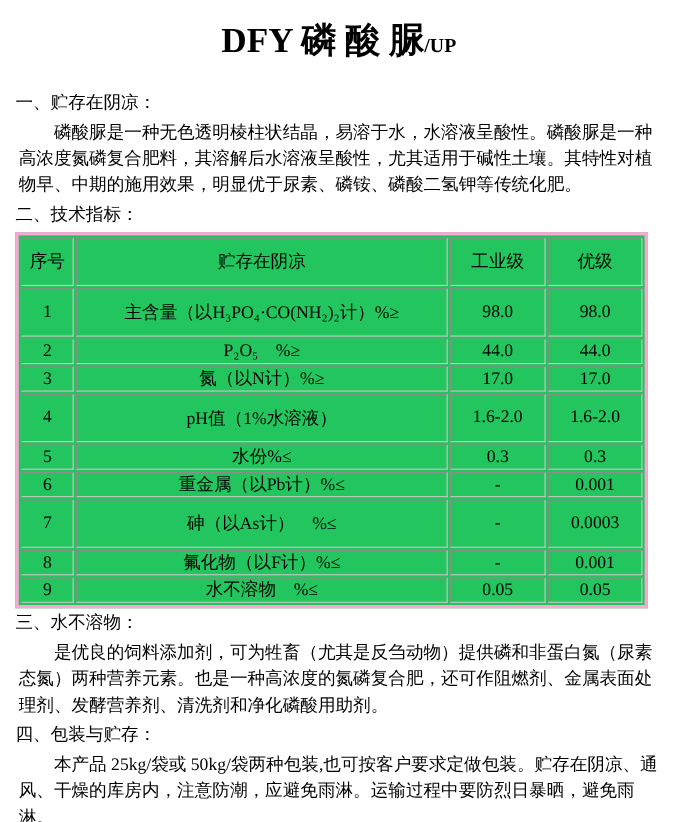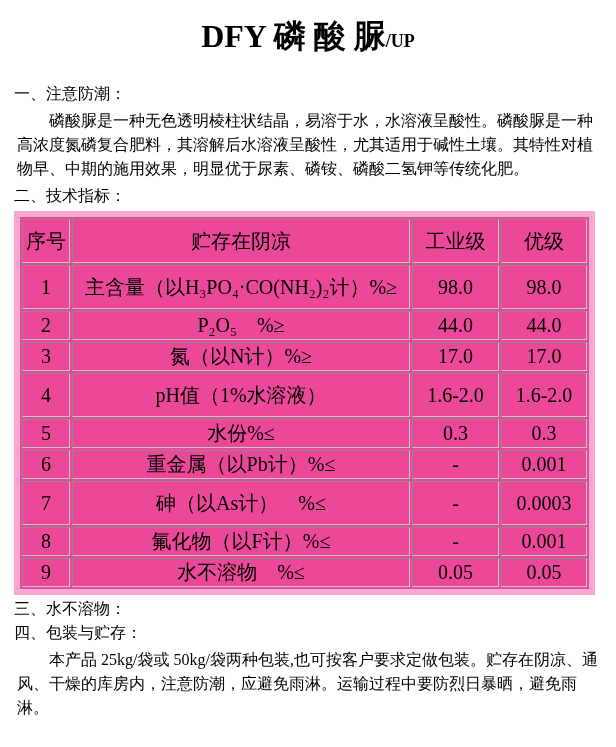--- a/index.html
+++ b/index.html
@@ -41,24 +41,24 @@
     margin: 3px;
     font-size: 16px;
     line-height: 24px;
     text-indent: 2em;
   }
   table.specs {
     table-layout: fixed;
     width: 571px;
     border-collapse: separate;
     border-spacing: 2px;
-    border: 6px solid #f9a8d4;
-    background: #ec4899;
+    border: 3px solid #f9a8d4;
+    background: #22c55e;
     margin: 3px 0 2px 0;
-    font-size: 20px;
+    font-size: 16px;
   }
   table.specs th, table.specs td {
     border: 1px solid;
     border-color: #8c8c88 #c8c8c4 #c8c8c4 #8c8c88;
     text-align: center;
     vertical-align: middle;
     font-weight: normal;
     padding: 0;
     overflow: hidden;
     white-space: pre-wrap;
@@ -68,21 +68,21 @@
   tr.row-short  { height: 22px; }
 </style>
 </head>
 <body>
 
 <div class="page">
 
   <h1 class="title"><span>DFY 磷 酸 脲</span><span class="title-suffix">/UP</span></h1>
 
 
-  <div class="heading">一、注意防潮：</div>
+  <div class="heading">一、贮存在阴凉：</div>
   <p class="para">磷酸脲是一种无色透明棱柱状结晶，易溶于水，水溶液呈酸性。磷酸脲是一种高浓度氮磷复合肥料，其溶解后水溶液呈酸性，尤其适用于碱性土壤。其特性对植物早、中期的施用效果，明显优于尿素、磷铵、磷酸二氢钾等传统化肥。</p>
 
   <div class="heading">二、技术指标：</div>
 
   <table class="specs">
     <colgroup>
       <col style="width:48px">
         <col style="width:338px">
         <col style="width:87px">
         <col style="width:86px">
@@ -145,17 +145,18 @@
       <tr class="row-short">
         <td>9</td>
         <td>水不溶物　%≤</td>
         <td>0.05</td>
         <td>0.05</td>
       </tr>
     </tbody>
   </table>
 
   <div class="heading">三、水不溶物：</div>
+  <p class="para">是优良的饲料添加剂，可为牲畜（尤其是反刍动物）提供磷和非蛋白氮（尿素态氮）两种营养元素。也是一种高浓度的氮磷复合肥，还可作阻燃剂、金属表面处理剂、发酵营养剂、清洗剂和净化磷酸用助剂。</p>
 
   <div class="heading">四、包装与贮存：</div>
   <p class="para">本产品 25kg/袋或 50kg/袋两种包装,也可按客户要求定做包装。贮存在阴凉、通风、干燥的库房内，注意防潮，应避免雨淋。运输过程中要防烈日暴晒，避免雨淋。</p>
 
 </div>
 
 </body></html>

